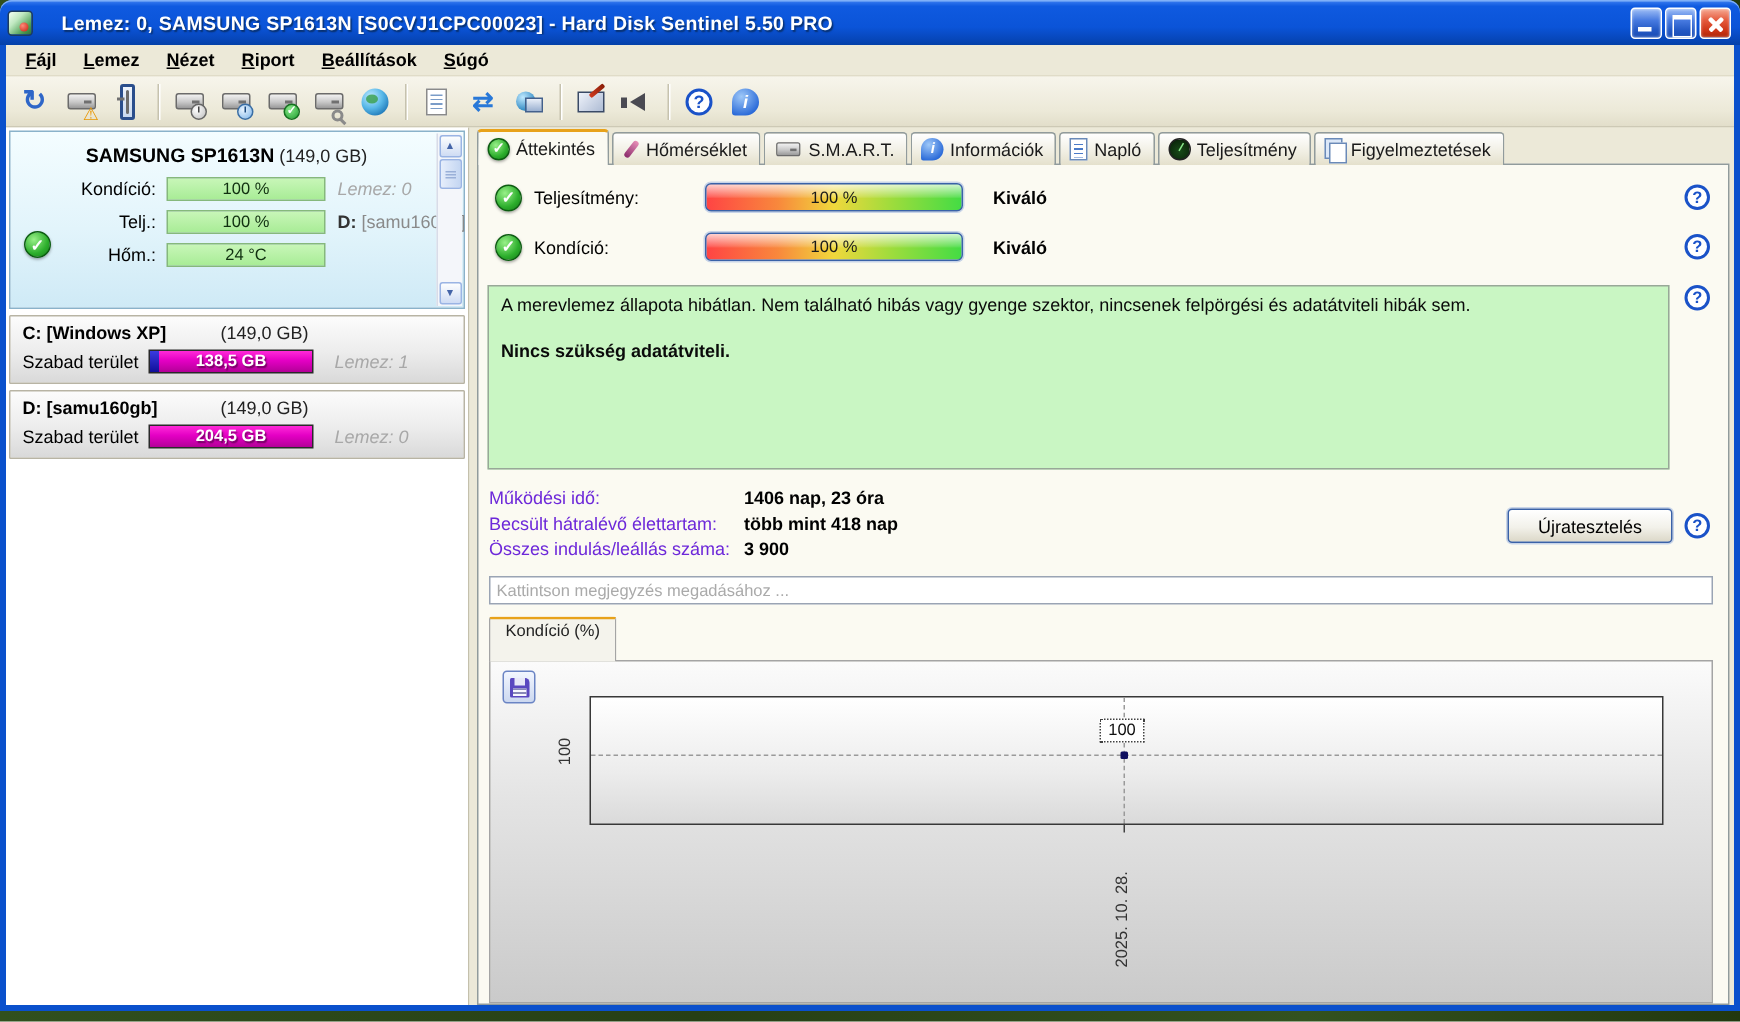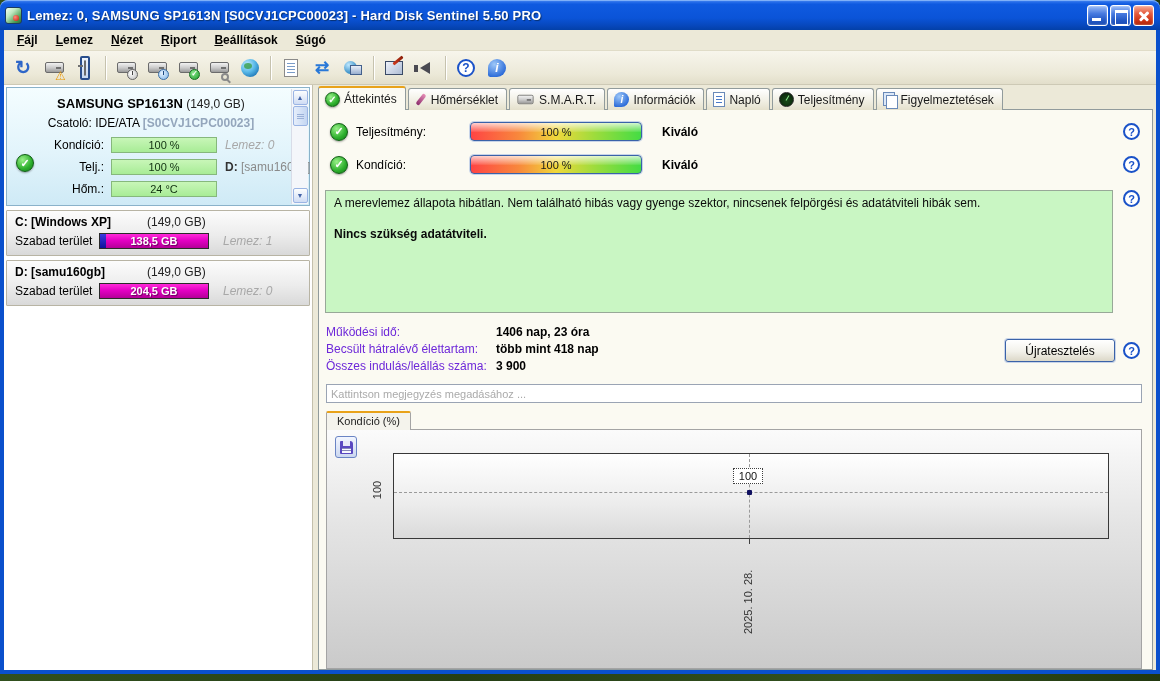--- a/index.html
+++ b/index.html
@@ -12,20 +12,21 @@
   .window {
     position:absolute; top:0; left:0; width:1160px; height:674px;
     display:flex; flex-direction:column;
   }
   
   .titlebar {
     height:30px; border-radius:8px 8px 0 0;
     background: linear-gradient(180deg,#5a96f2 0%,#2a70ea 6%,#0f5ae0 14%,#0b54d8 60%,#0747bb 86%,#0340a8 100%);
     display:flex; align-items:center; padding:0 6px 0 5px;
     box-shadow: inset 0 1px 0 #7fb0f8;
+    gap: 14px;
   }
   .app-icon {
     width:17px; height:17px; margin-right:5px; border-radius:3px;
     background: linear-gradient(135deg,#f4fff2 0%,#bfe8c0 35%,#4d9e55 75%,#2f6e36 100%);
     border:1px solid #1c3b60; position:relative; flex:0 0 auto;
   }
   .app-icon::after { content:""; position:absolute; right:2px; bottom:2px; width:6px; height:6px; border-radius:50%;
     background: radial-gradient(circle at 35% 35%, #ff8a7a,#c41e0c); }
   .title-text {
     color:#fff; font-weight:bold; font-size:13px; letter-spacing:.2px;
@@ -210,21 +211,21 @@
   .xp-btn { width:110px; height:23px; margin-right:8px; border:1px solid #3a62a8; border-radius:3px;
     background:linear-gradient(180deg,#ffffff 0%,#f2f1ea 55%,#dcd8c8 100%);
     box-shadow:0 0 0 1px #c8d4e8; font-size:12px; color:#000; font-family:"Liberation Sans",sans-serif; }
 
   .commentrow { margin:10px 10px 0 7px; }
   .comment-input { width:100%; height:19px; border:1px solid #9aa4b4; background:#fff;
     font-size:11px; color:#333; padding:0 4px; font-family:"Liberation Sans",sans-serif; }
   .comment-input::placeholder { color:#aaa; }
 
   .chartsec { margin:8px 10px 0 7px; flex:1; display:flex; flex-direction:column; min-height:0; }
-  .charttab { display:inline-flex; align-self:flex-start; padding:2px 10px 3px 10px;
+  .charttab { display:inline-flex; align-self:flex-start; padding:2px 10px 14px 10px;
     border:1px solid #a4a4a4; border-bottom:none; border-top:2px solid #e8a21a; border-radius:2px 2px 0 0;
     background:#f4f3ec; position:relative; z-index:2; margin-bottom:-1px; font-size:11px; color:#222; }
   .chartpanel { flex:1; border:1px solid #a4a4a4; position:relative; z-index:1;
     background:linear-gradient(180deg,#fbfbfb 0%,#e4e4e4 40%,#cacaca 100%); }
   .save-btn { position:absolute; left:8px; top:6px; width:22px; height:22px; border:1px solid #6a84c4; border-radius:3px;
     background:linear-gradient(180deg,#f2f6ff,#ccd8f0); display:flex; align-items:center; justify-content:center; }
   .floppy { width:13px; height:13px; background:#5a48c0; border-radius:1px 3px 1px 1px; position:relative; }
   .floppy::before { content:""; position:absolute; left:3px; top:0; width:7px; height:5px; background:#e8e8f8; }
   .floppy::after { content:""; position:absolute; left:2px; bottom:1px; width:9px; height:5px; background:#f8f8ff;
     background-image:repeating-linear-gradient(180deg,#8888b8 0 1px,transparent 1px 2.5px); }
@@ -341,25 +342,20 @@
 
     <div class="content">
 
       <div class="sidebar">
 
         <div class="diskpanel">
           <div class="dp-line1">
             <span class="dp-name">SAMSUNG SP1613N</span>
             <span class="dp-size">(149,0 GB)</span>
           </div>
-          <div class="dp-line2">
-            <span>Csatoló:</span>
-            <span>IDE/ATA</span>
-            <span class="dp-serial">[S0CVJ1CPC00023]</span>
-          </div>
           <div class="dp-check">
               <span class="check-circle">✓</span>
             </div>
           <div class="dp-grid">
             <span class="dp-label">Kondíció:</span>
             <span class="minibar">100 %</span>
             <span class="dp-note">Lemez: 0</span>
             <span class="dp-label">Telj.:</span>
             <span class="minibar">100 %</span>
             <span class="dp-note-d"><b>D:</b> <span>[samu160gb]</span></span>

